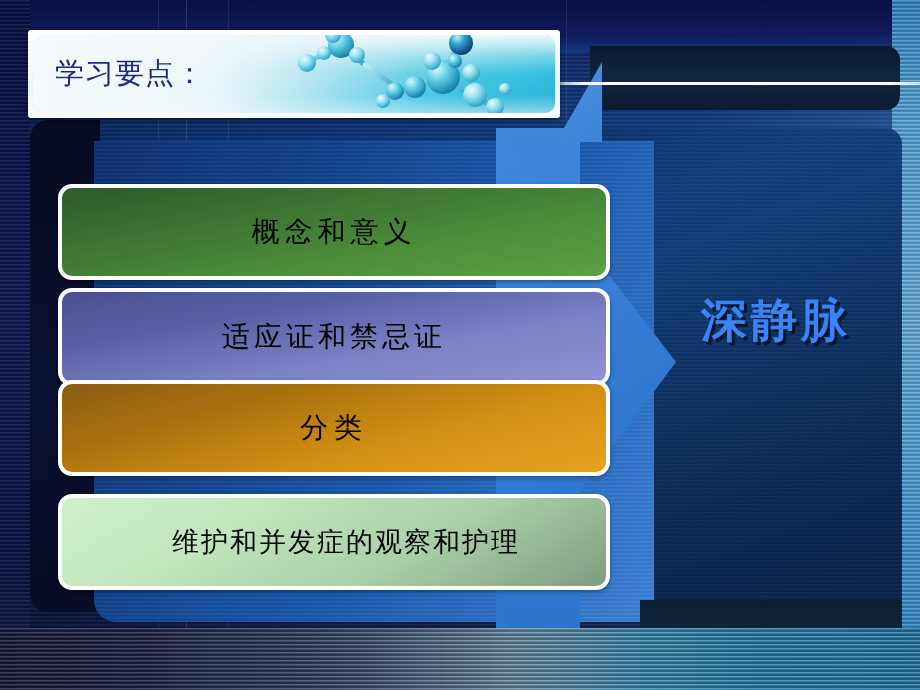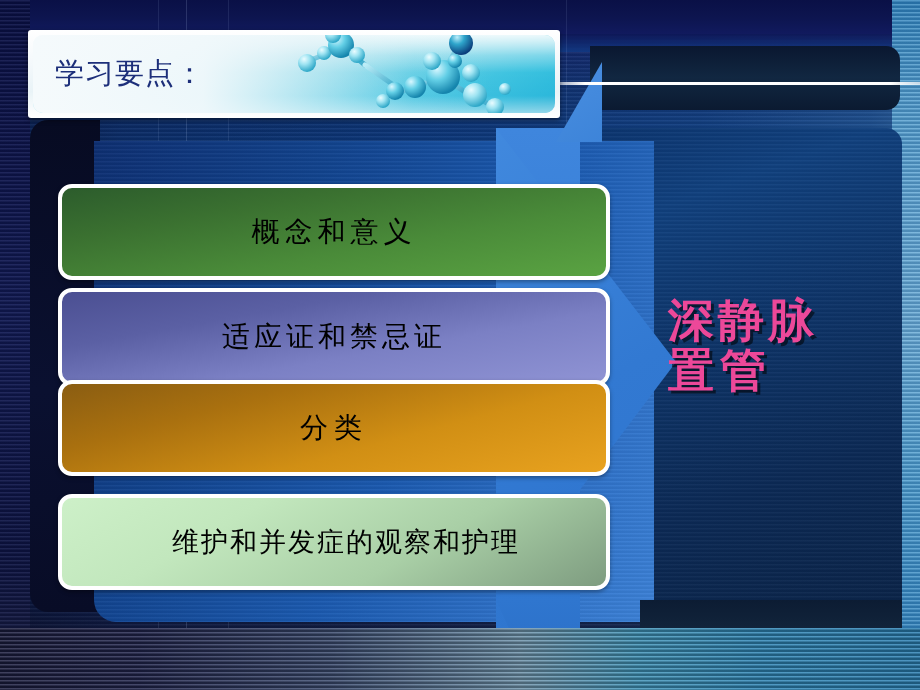--- a/index.html
+++ b/index.html
@@ -245,22 +245,22 @@
   #box3 .box-label { letter-spacing: 2px; font-size: 27px; margin-left: 24px; }
   #box2 .box-label { letter-spacing: 6px; }
   #box0 .box-label { letter-spacing: 5px; }
   #box1 .box-label { letter-spacing: 4px; }
 
   
   .right-heading {
     position: absolute;
     left: 668px; top: 296px; width: 216px;
     z-index: 30;
-    text-align: left;
-    color: #ec4899;
+    text-align: center;
+    color: #3b82f6;
     font-weight: bold;
     font-size: 46px;
     line-height: 1.08;
     letter-spacing: 4px;
     text-shadow: 3px 3px 0 rgba(0,0,0,0.55);
     font-family: "Liberation Serif","DejaVu Serif",serif;
   }
   .right-heading .l2 { letter-spacing: 6px; }
 </style>
 </head>
@@ -371,16 +371,15 @@
   </div>
   <div class="box" id="box2">
     <span class="box-label">分类</span>
   </div>
   <div class="box" id="box3">
     <span class="box-label">维护和并发症的观察和护理</span>
   </div>
 
   <div class="right-heading">
     <div class="l1">深静脉</div>
-    <div class="l2">置管</div>
   </div>
 
 </div>
 
 </body></html>

